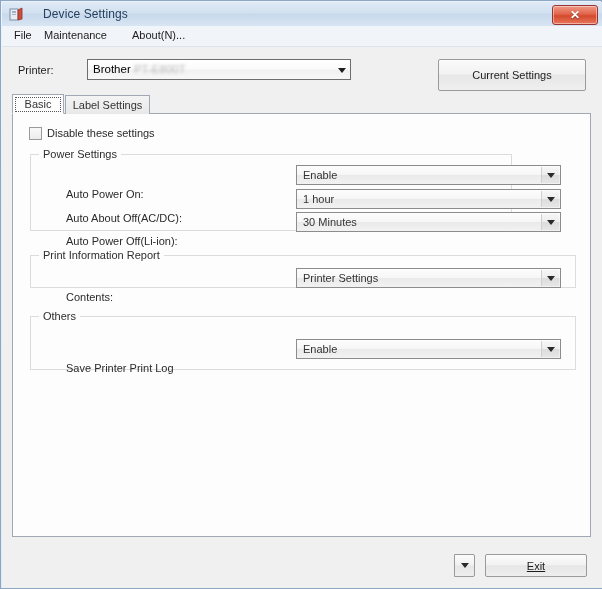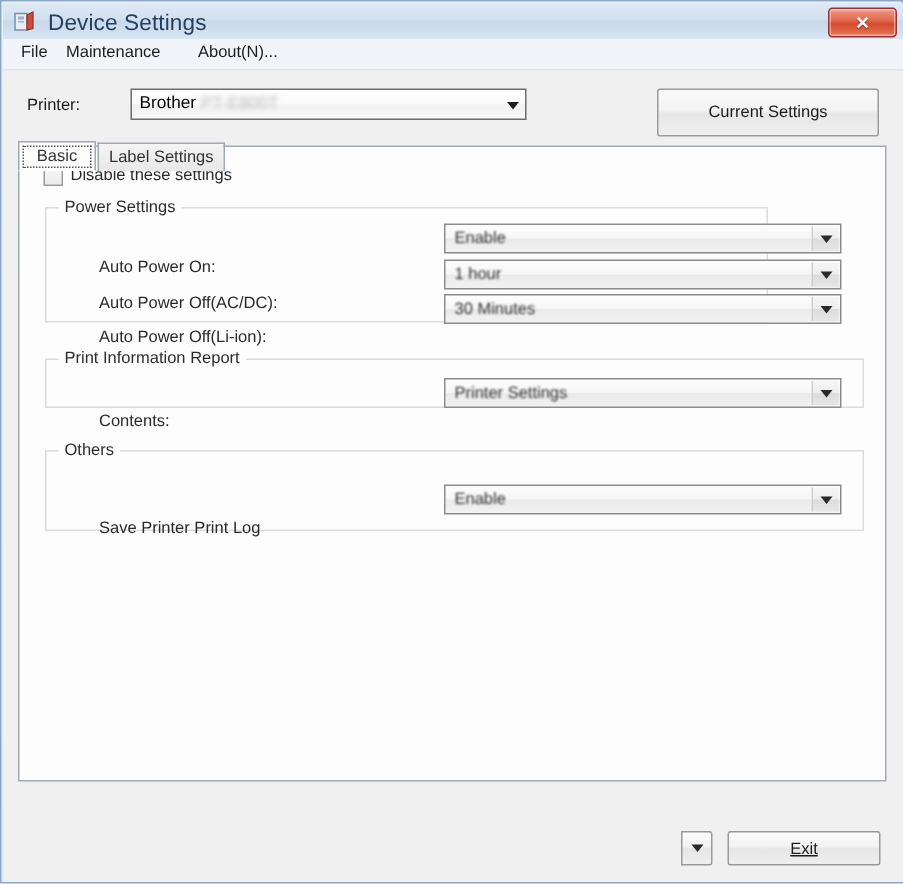--- a/index.html
+++ b/index.html
@@ -37,22 +37,22 @@
     background: linear-gradient(180deg, #dfeaf6 0%, #d2e0ef 45%, #c8d9ec 52%, #d8e5f3 100%);
     border-bottom: 1px solid #c3d3e4;
   }
   .title-icon {
     position: absolute;
     left: 7px; top: 5px;
     width: 15px; height: 15px;
   }
   .title-text {
     position: absolute;
-    left: 30px; top: 5px;
-    font-size: 15px;
+    left: 41px; top: 5px;
+    font-size: 12px;
     color: #24405e;
     letter-spacing: .1px;
     white-space: nowrap;
   }
   .close-btn {
     position: absolute;
     right: 4px; top: 3px;
     width: 44px; height: 18px;
     border: 1px solid #9a3434;
     border-radius: 3px;
@@ -198,21 +198,21 @@
     top: 1px;
     height: 19px;
     background: linear-gradient(180deg, #f4f4f4 0%, #e8e8e8 100%);
     border: 1px solid #a0a8b4;
     border-bottom: none;
     z-index: 2;
   }
 
   .tabpanel {
     position: absolute;
-    left: 11px; top: 96px;
+    left: 11px; top: 112px;
     width: 579px;
     height: 424px;
     box-sizing: border-box;
     border: 1px solid #a0a8b4;
     background: #fdfdfd;
   }
 
   
   .chk-row {
     position: absolute;
@@ -397,21 +397,21 @@
       <span class="group-title">Power Settings</span>
 
       <span class="field-label" style="left:35px; top:15px;">Auto Power On:</span>
       <div class="combo" style="left:265px; top:10px; width:265px;">
         <span class="val">Enable</span>
         <span class="btn">
             <span class="arr"></span>
           </span>
       </div>
 
-      <span class="field-label" style="left:35px; top:39px;">Auto Power Off(AC/DC):</span>
+      <span class="field-label" style="left:35px; top:39px;">Auto About Off(AC/DC):</span>
       <div class="combo" style="left:265px; top:34px; width:265px;">
         <span class="val">1 hour</span>
         <span class="btn">
             <span class="arr"></span>
           </span>
       </div>
 
       <span class="field-label" style="left:35px; top:62px;">Auto Power Off(Li-ion):</span>
       <div class="combo" style="left:265px; top:57px; width:265px;">
         <span class="val">30 Minutes</span>

